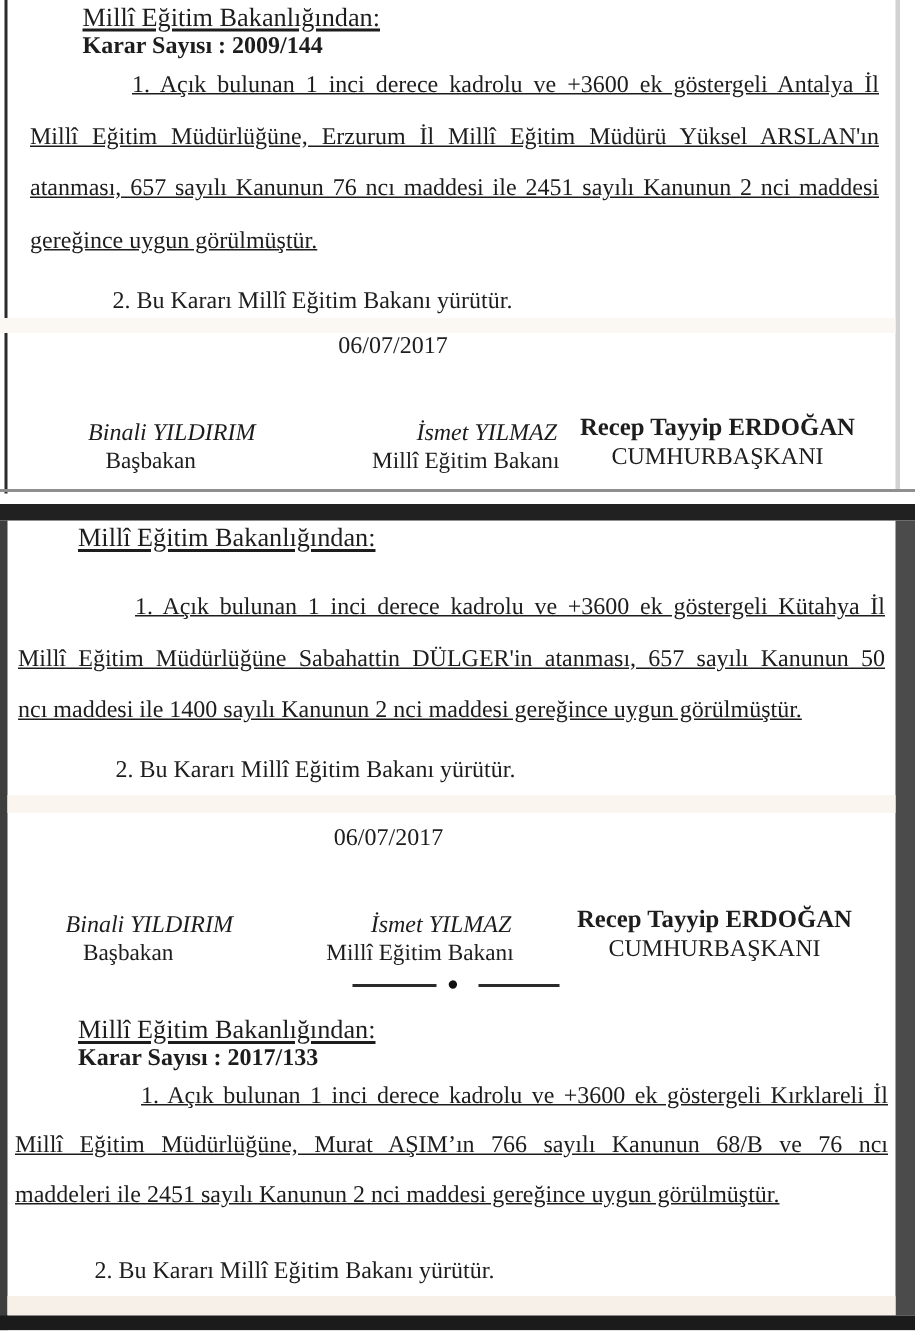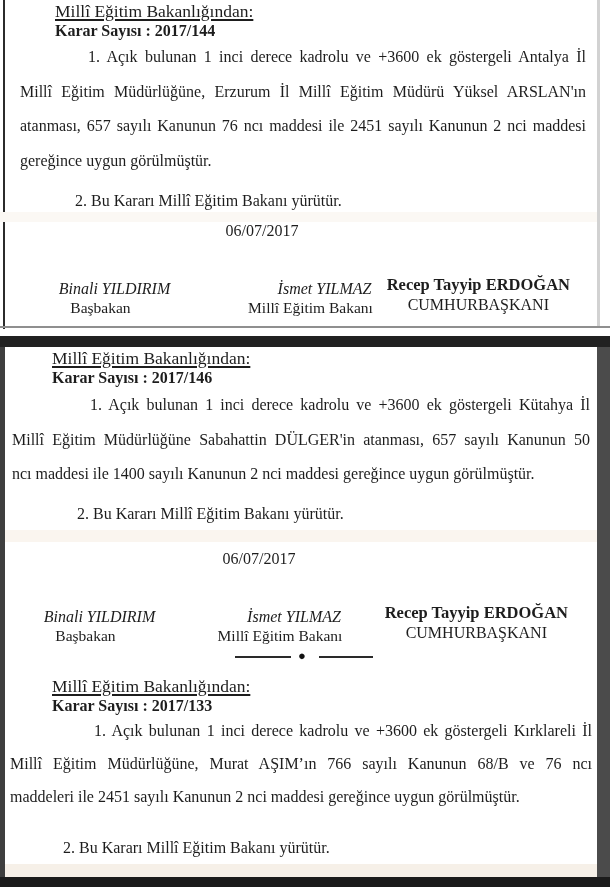--- a/index.html
+++ b/index.html
@@ -31,20 +31,21 @@
     text-decoration:underline;
     text-underline-offset:2px;
     text-decoration-thickness:1.5px;
     white-space:nowrap;
   }
   .decno{font-size:16px;line-height:19px;font-weight:bold;white-space:nowrap;}
   .pline{
     font-size:16px;line-height:22px;height:22px;
     text-align:justify;text-align-last:justify;
     overflow:hidden;
+    text-decoration:underline;
   }
   .pline.last{text-align:center;text-align-last:left;white-space:nowrap;}
   .article2{font-size:16px;line-height:20px;white-space:nowrap;}
   .datec{font-size:16px;line-height:19px;text-align:center;}
   .president{text-align:center;line-height:20px;}
   .president .pname{font-size:16.5px;font-weight:bold;white-space:nowrap;margin-top:34px;}
   .president .ptitle{font-size:16px;white-space:nowrap;}
   .sigcol{text-align:center;line-height:19px;}
   .sigcol .sname{font-size:16px;font-style:italic;white-space:nowrap;margin-left:28px;}
   .sigcol .stitle{font-size:15.5px;white-space:nowrap;}
@@ -61,21 +62,21 @@
   <div class="artifact band-1"></div>
   <div class="artifact rule-1-bottom"></div>
   <div class="artifact bar-sep"></div>
   <div class="artifact edge-left-2"></div>
   <div class="artifact edge-right-2"></div>
   <div class="artifact band-2"></div>
   <div class="artifact band-3"></div>
   <div class="artifact bar-bottom"></div>
 
   <div class="abs heading" style="left:55px;top:2px">Millî Eğitim Bakanlığından:</div>
-  <div class="abs decno" style="left:55px;top:21px">Karar Sayısı : 2017/144</div>
+  <div class="abs decno" style="left:55px;top:21px">Karar Sayısı : 2009/144</div>
 
   <div class="abs pline" style="left:20px;top:46px;width:566px;padding-left:68px;box-sizing:border-box">1. Açık bulunan 1 inci derece kadrolu ve +3600 ek göstergeli Antalya İl</div>
   <div class="abs pline" style="left:20px;top:81px;width:566px">Millî Eğitim Müdürlüğüne, Erzurum İl Millî Eğitim Müdürü Yüksel ARSLAN'ın</div>
   <div class="abs pline" style="left:20px;top:115px;width:566px">atanması, 657 sayılı Kanunun 76 ncı maddesi ile 2451 sayılı Kanunun 2 nci maddesi</div>
   <div class="abs pline last" style="left:20px;top:150px;width:566px">gereğince uygun görülmüştür.</div>
 
   <div class="abs article2" style="left:75px;top:191px">2. Bu Kararı Millî Eğitim Bakanı yürütür.</div>
 
   <div class="abs datec" style="left:32px;top:221px;width:460px">06/07/2017</div>
 
@@ -88,21 +89,20 @@
     <div class="sname">Binali YILDIRIM</div>
     <div class="stitle">Başbakan</div>
   </div>
 
   <div class="abs sigcol" style="left:233px;top:279px;width:155px">
     <div class="sname">İsmet YILMAZ</div>
     <div class="stitle">Millî Eğitim Bakanı</div>
   </div>
 
   <div class="abs heading" style="left:52px;top:349px">Millî Eğitim Bakanlığından:</div>
-  <div class="abs decno" style="left:52px;top:368px">Karar Sayısı : 2017/146</div>
 
   <div class="abs pline" style="left:12px;top:394px;width:578px;padding-left:78px;box-sizing:border-box">1. Açık bulunan 1 inci derece kadrolu ve +3600 ek göstergeli Kütahya İl</div>
   <div class="abs pline" style="left:12px;top:429px;width:578px">Millî Eğitim Müdürlüğüne Sabahattin DÜLGER'in atanması, 657 sayılı Kanunun 50</div>
   <div class="abs pline last" style="left:12px;top:463px;width:578px">ncı maddesi ile 1400 sayılı Kanunun 2 nci maddesi gereğince uygun görülmüştür.</div>
 
   <div class="abs article2" style="left:77px;top:504px">2. Bu Kararı Millî Eğitim Bakanı yürütür.</div>
 
   <div class="abs datec" style="left:29px;top:549px;width:460px">06/07/2017</div>
 
   <div class="abs president" style="right:42px;top:569px">

